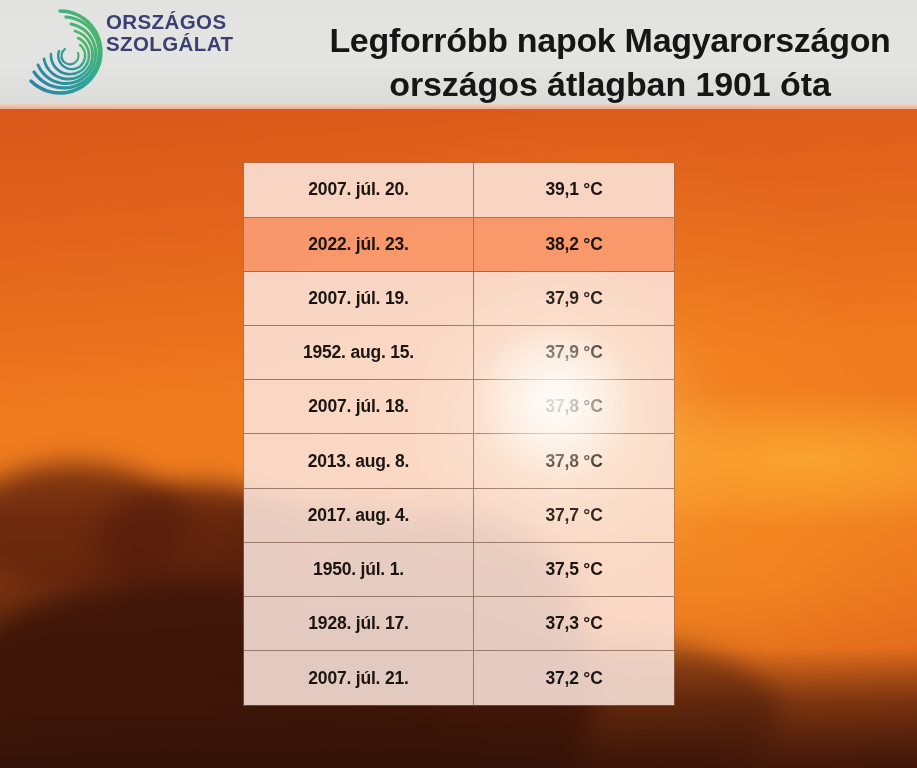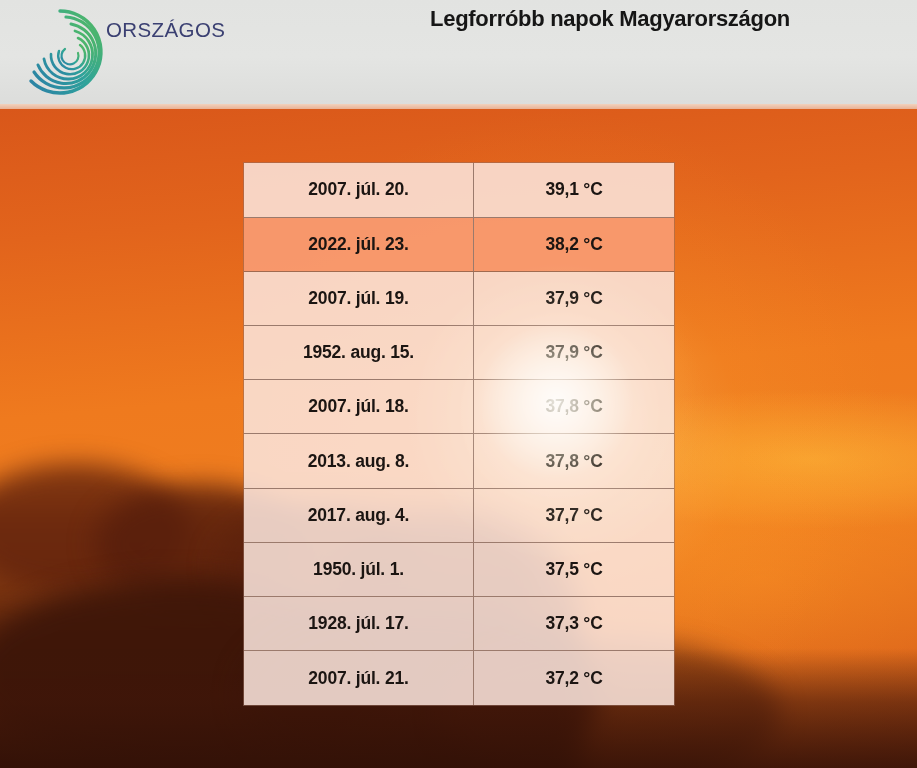--- a/index.html
+++ b/index.html
@@ -27,32 +27,31 @@
   
   #logo-mark{
     position:absolute;left:14px;top:6px;width:92px;height:92px;
   }
   #logo-text{
     position:absolute;left:106px;top:11px;
     line-height:1.06;
     color:#3b4072;
     font-size:20.5px;
     letter-spacing:.4px;
-    font-weight:400;
+    font-weight:700;
     white-space:nowrap;
-    margin-top:8px;
   }
   #logo-text div{display:block;}
 
   
   #title{
-    position:absolute;left:318px;top:5px;width:584px;
+    position:absolute;left:318px;top:19px;width:584px;
     text-align:center;
     color:#161616;
-    font-size:22px;
+    font-size:34px;
     font-weight:bold;
     line-height:1.28;
     letter-spacing:-.3px;
   }
   #title .l2{letter-spacing:-.1px;}
 
   
   #photo{
     position:absolute;left:0;top:109px;width:917px;height:659px;
     overflow:hidden;
@@ -150,24 +149,26 @@
           <path d="M61 25 a24.5 24.5 0 1 1 -31 28" stroke-width="2.8"></path>
           <path d="M64 32 a19 19 0 1 1 -27 16" stroke-width="2.6"></path>
           <path d="M66 39 a13.5 13.5 0 1 1 -21 6" stroke-width="2.4"></path>
           <path d="M64 47 a8.5 8.5 0 1 1 -13 -4" stroke-width="2.2"></path>
         </g>
       </svg>
     </div>
 
     <div id="logo-text">
       <div>ORSZÁGOS</div>
+      <div>SZOLGÁLAT</div>
     </div>
 
     <div id="title">
       <div class="l1">Legforróbb napok Magyarországon</div>
+      <div class="l2">országos átlagban 1901 óta</div>
     </div>
   </div>
   <div id="header-edge"></div>
 
   <div id="photo">
     <div id="cloud-base"></div>
     <div class="cloud" id="cloud-a"></div>
     <div class="cloud" id="cloud-b"></div>
     <div class="cloud" id="cloud-c"></div>
     <div class="cloud" id="cloud-d"></div>

